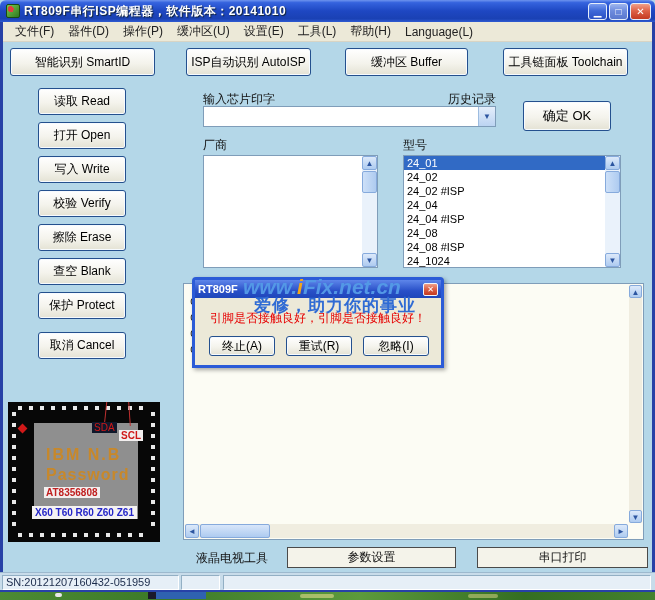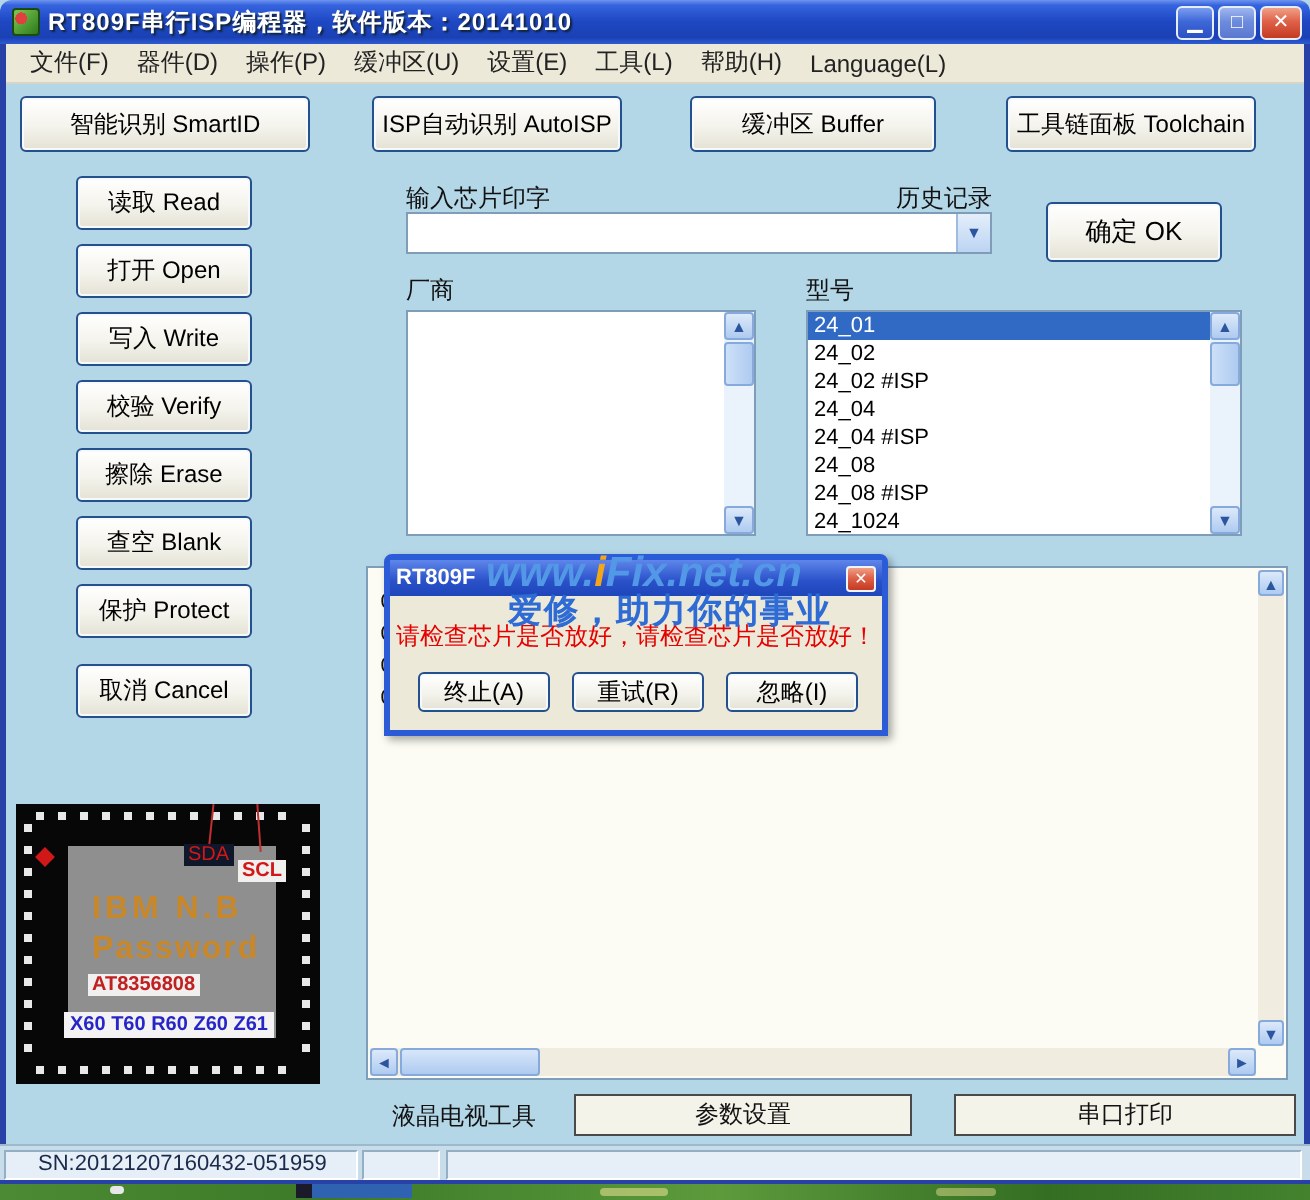--- a/index.html
+++ b/index.html
@@ -123,21 +123,21 @@
   .lcd-label { position:absolute; left:193px; top:508px; font-size:12px; color:#111; }
   .flatbtn { position:absolute; top:505px; height:21px; background:#F4F3EA; border:1px solid #4A4A4A;
     font-size:12px; color:#111; display:flex; align-items:center; justify-content:center; }
   .param-btn { left:284px; width:169px; }
   .serial-btn { left:474px; width:171px; }
 
   
   .statusbar { position:absolute; left:0; top:572px; width:655px; height:18px; background:#C8DCEA; border-top:1px solid #9DB9CE; }
   .status-panel { position:absolute; top:2px; height:15px; background:#E6EFF7;
     border:1px solid; border-color:#92AFC4 #FFFFFF #FFFFFF #92AFC4; font-size:11px; color:#1A2A4A;
-    line-height:13px; padding:0 16px; white-space:nowrap; overflow:hidden; }
+    line-height:13px; padding:0 3px; white-space:nowrap; overflow:hidden; }
   .sp-sn { left:2px; width:177px; }
   .sp-2 { left:181px; width:39px; }
   .sp-3 { left:223px; width:428px; }
 
   
   .desktop { position:absolute; left:0; top:592px; width:655px; height:8px;
     background:linear-gradient(90deg,#4C8A33,#3C7A28 25%,#5C9A3C 55%,#346E22 80%,#44822E); }
   .dk-blue { position:absolute; left:148px; top:0; width:58px; height:7px; background:#2F62B0; border-left:8px solid #1A1A2A; }
   .dk-white { position:absolute; left:55px; top:1px; width:7px; height:4px; background:#E8E8E8; border-radius:2px; }
   .dk-hay1 { position:absolute; left:300px; top:2px; width:34px; height:4px; background:rgba(225,220,140,.6); border-radius:2px; }
@@ -242,21 +242,21 @@
           <div class="hsb-thumb"></div>
           <div class="hsb-btn hsb-right">►</div>
         </div>
       </div>
 
       <div class="dialog">
         <div class="dlg-title">
           <span class="dlg-title-text">RT809F</span>
           <span class="dlg-close">✕</span>
         </div>
-        <div class="dlg-msg">请检查芯片是否放好，请检查芯片是否放好！</div>
+        <div class="dlg-msg">引脚是否接触良好，引脚是否接触良好！</div>
         <div class="dlg-btns">
           <div class="xpbtn">终止(A)</div>
           <div class="xpbtn">重试(R)</div>
           <div class="xpbtn">忽略(I)</div>
         </div>
       </div>
 
       <div class="wm1"><span>www.</span><span class="wm-i">i</span><span>Fix.net.cn</span></div>
       <div class="wm2">爱修，助力你的事业</div>
 

